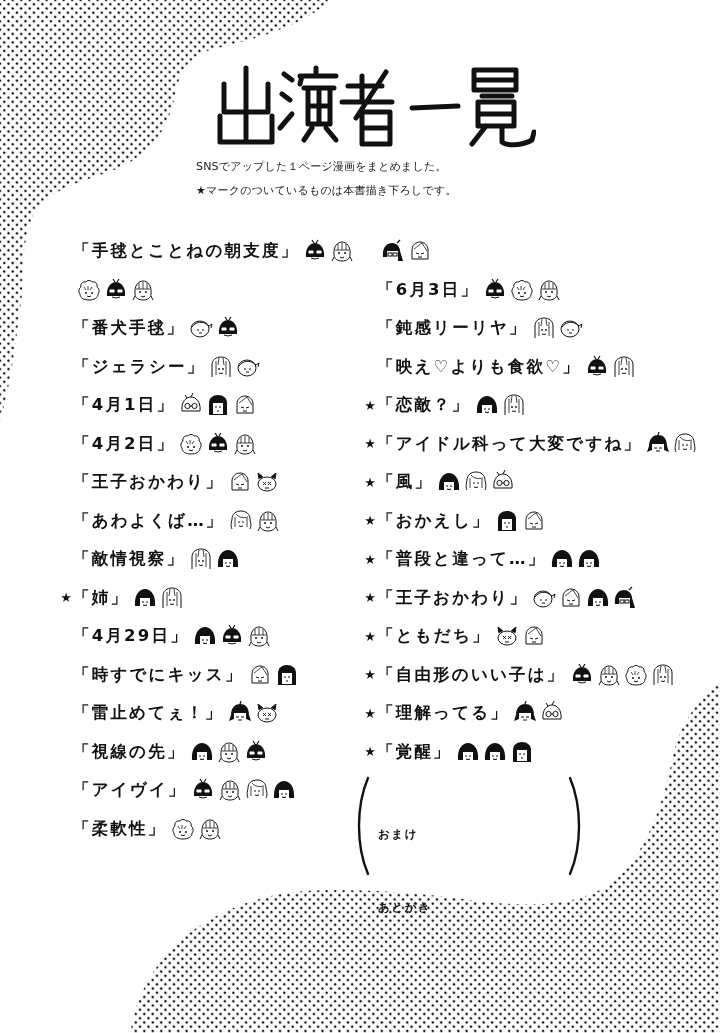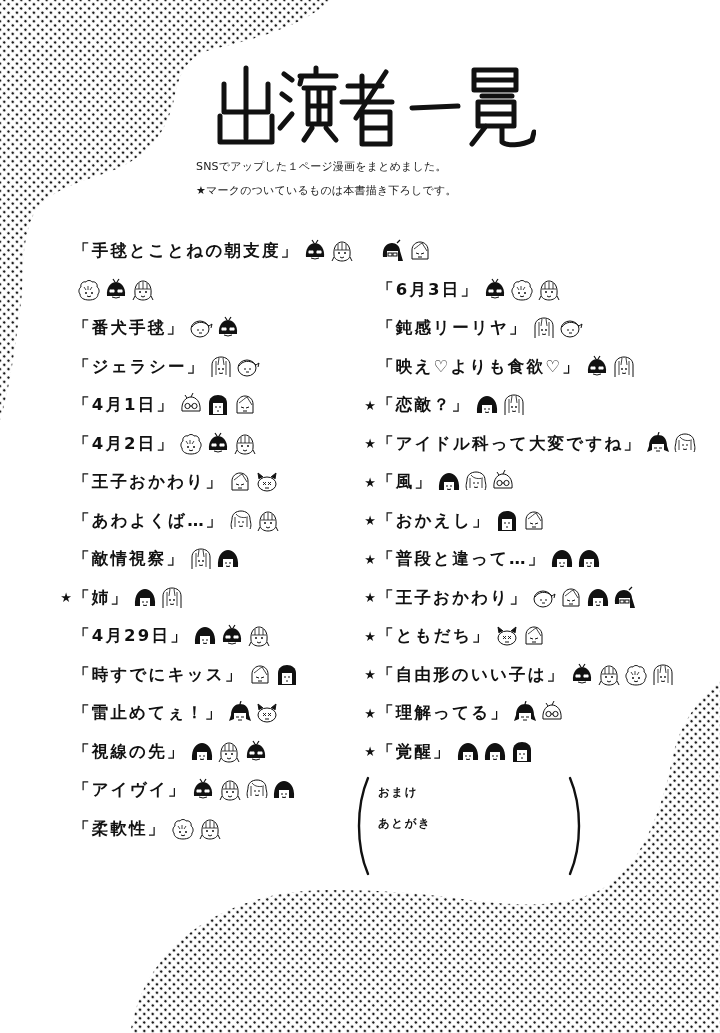--- a/index.html
+++ b/index.html
@@ -32,21 +32,21 @@
     .face { width: 24px; height: 24px; display: inline-block; }
     .face svg { width: 24px; height: 24px; display: block; }
 
     .extras {
       position: absolute; left: 356px; top: 776px; width: 226px; height: 100px; z-index: 2;
     }
     .extras .paren { position: absolute; top: 0; width: 14px; height: 100px; }
     .extras .paren.l { left: 0; }
     .extras .paren.r { right: 0; }
     .extras ul { list-style: none; position: absolute; left: 22px; top: 4px; }
-    .extras li { font-size: 11.5px; height: 31px; line-height: 24px; letter-spacing: 1.6px; color: #111; font-weight: 600; }
+    .extras li { font-size: 11.5px; height: 31px; line-height: 24px; letter-spacing: 1.6px; color: #111; font-weight: 600; margin-top: 42px; }
   </style>
 </head>
 <body>
 
 <svg class="bg-svg" viewBox="0 0 720 1033" xmlns="http://www.w3.org/2000/svg">
   <defs>
     <pattern id="dots" x="0" y="0" width="6" height="6" patternUnits="userSpaceOnUse" patternTransform="rotate(45)">
       <circle cx="3" cy="3" r="1.35" fill="#1a1a1a"></circle>
     </pattern>
   </defs>

